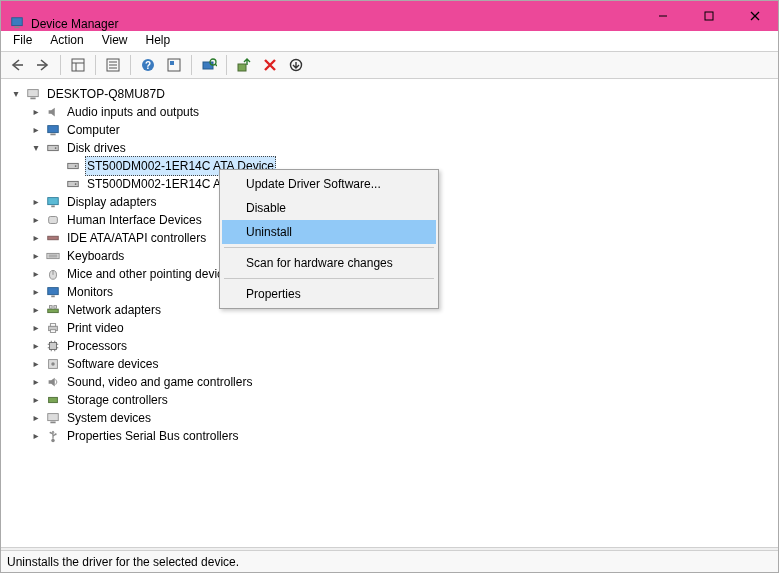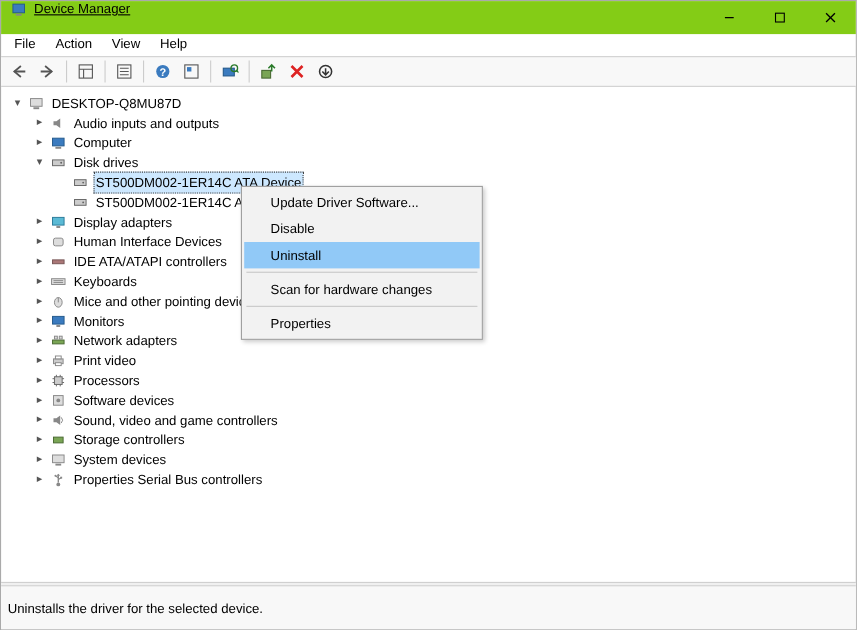--- a/index.html
+++ b/index.html
@@ -14,24 +14,23 @@
   }
   .window {
     width: 779px; height: 573px;
     display: flex; flex-direction: column;
     border: 1px solid #aaa;
     background: #fff;
   }
   
   .titlebar {
     height: 30px;
-    display: flex; align-items: flex-start;
+    display: flex; align-items: flex-end;
     padding: 0 0 0 8px;
-    background: #84cc16;
-    text-decoration: underline;
+    background: #ec4899;
   }
   .titlebar .app-icon { width:16px; height:16px; margin-right:6px; display:flex; align-items:center; justify-content:center; }
   .titlebar .title { flex: 1; font-size: 12px; }
   .win-controls { display: flex; height: 100%; }
   .win-btn {
     width: 46px; height: 100%;
     display: flex; align-items:center; justify-content:center;
     font-size: 14px; color:#222;
   }
   
@@ -103,21 +102,21 @@
     margin-top: 12px;
   }
   .ctx-item {
     padding: 5px 14px 5px 24px;
   }
   .ctx-item.highlight { background:#91c9f7; }
   .ctx-sep { height:1px; background:#c8c8c8; margin:3px 2px; }
   .ctx-item.bold { font-weight: normal; }
   
   .statusbar {
-    height: 40px;
+    height: 22px;
     border-top: 1px solid #d0d0d0;
     display:flex; align-items:center;
     padding: 0 6px;
     font-size: 12px;
     background:#f8f8f8;
   }
   .hsep { height:3px; border-top:1px solid #d0d0d0; background:#f0f0f0; }
   svg { display:block; }
 </style>
 </head>

